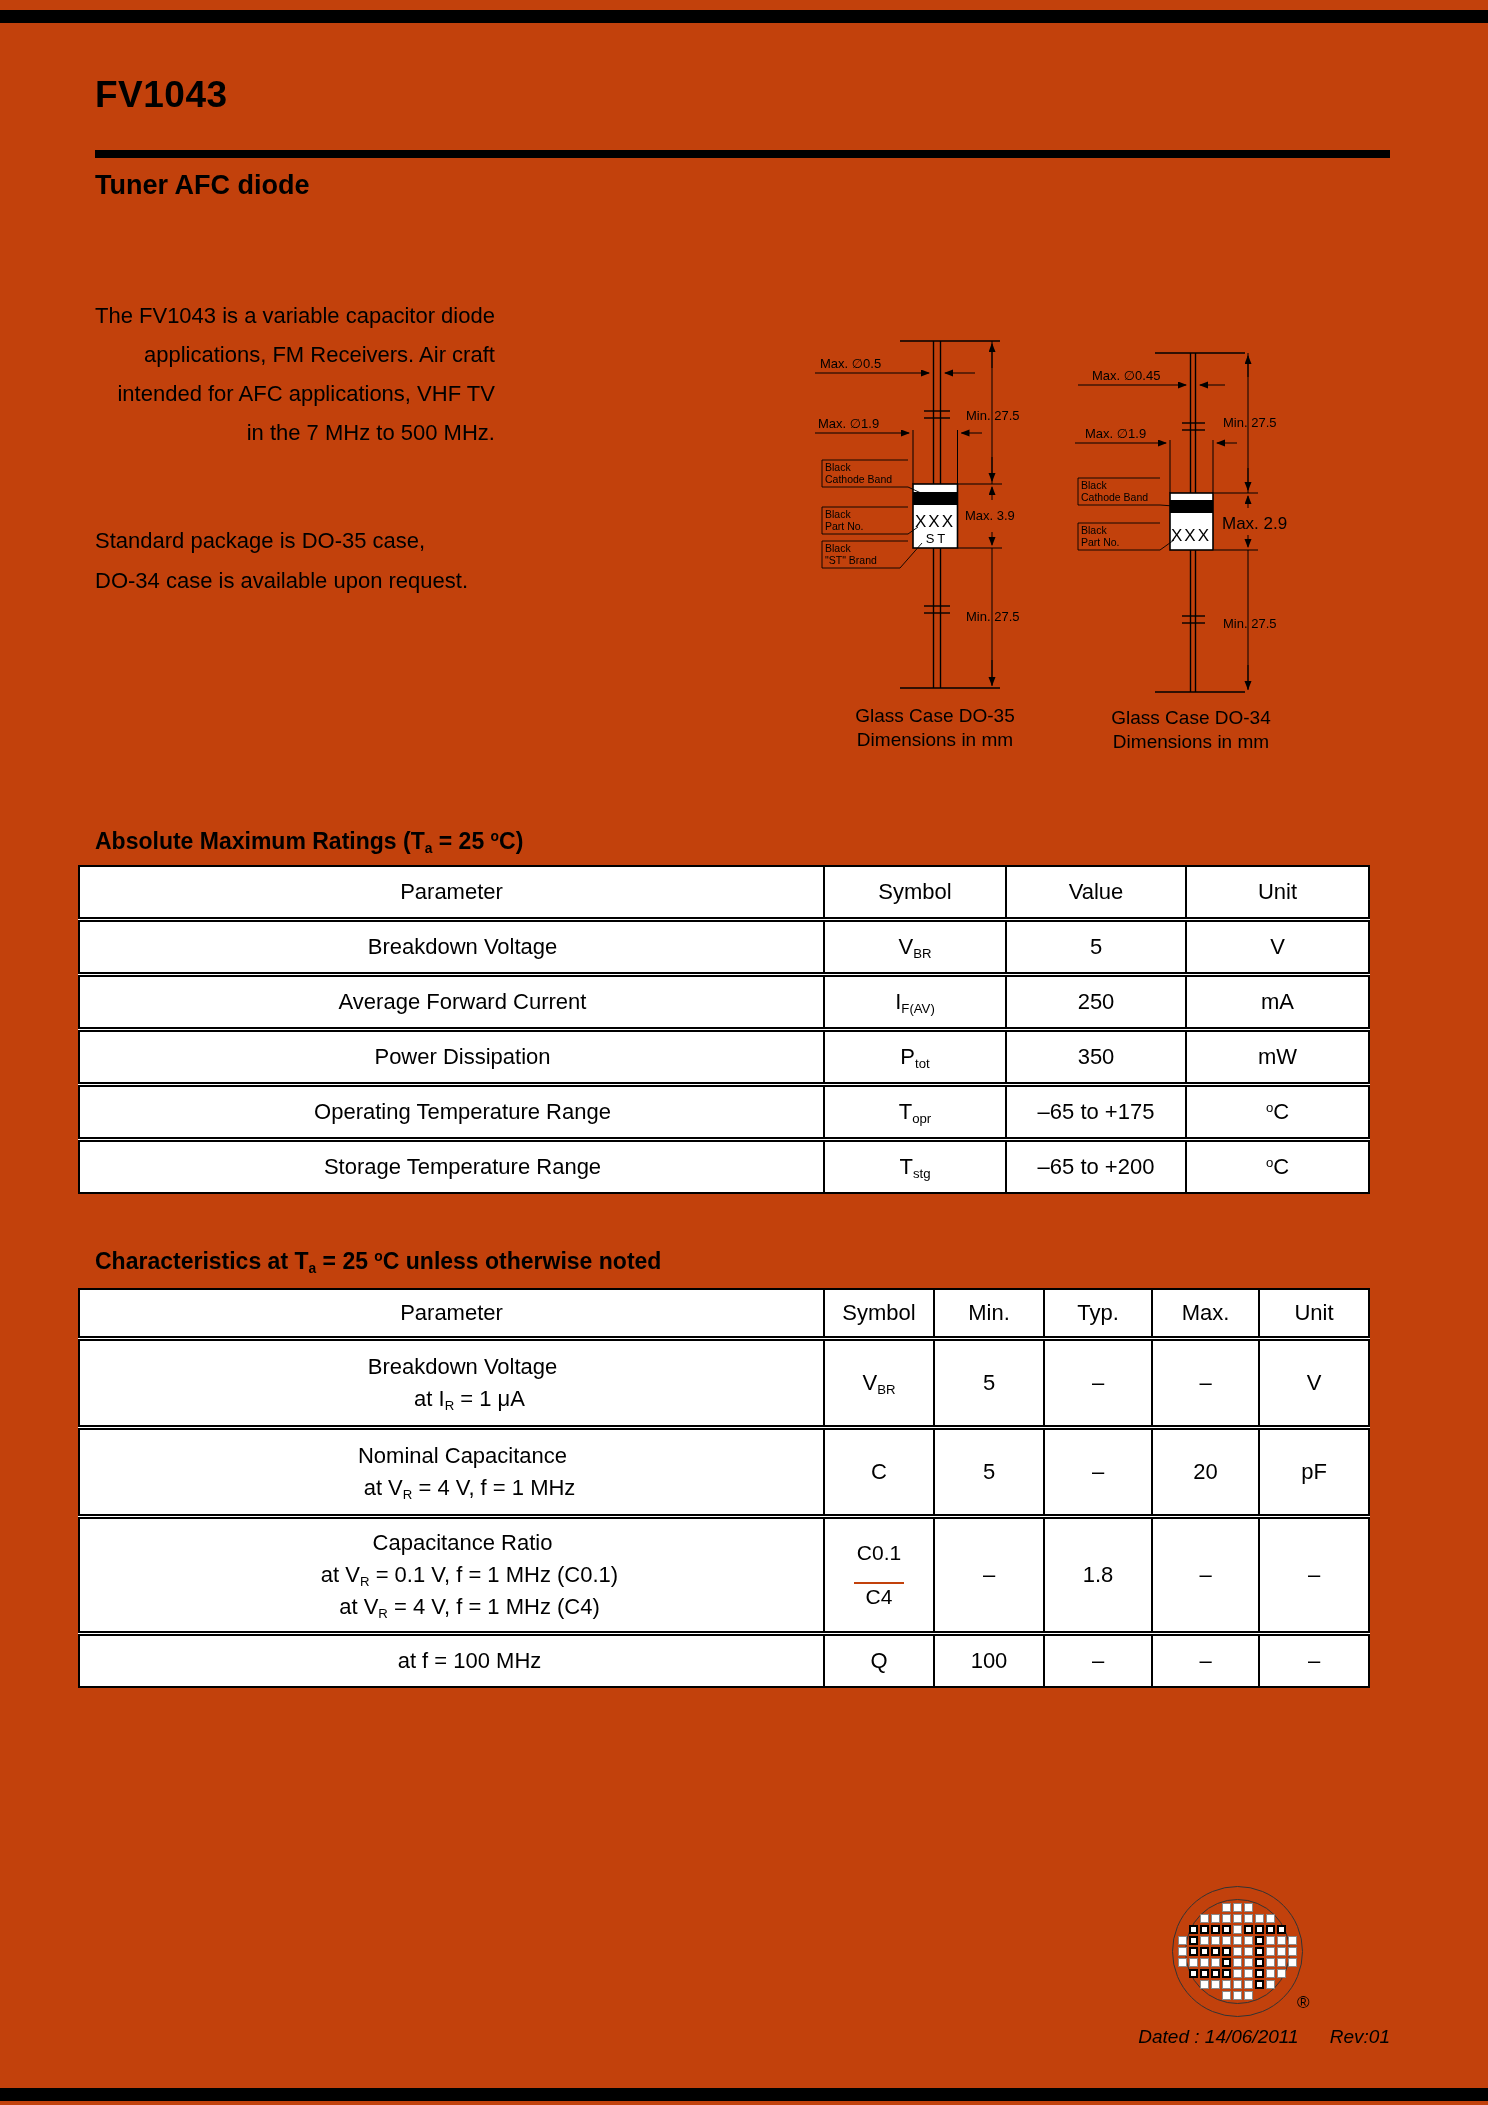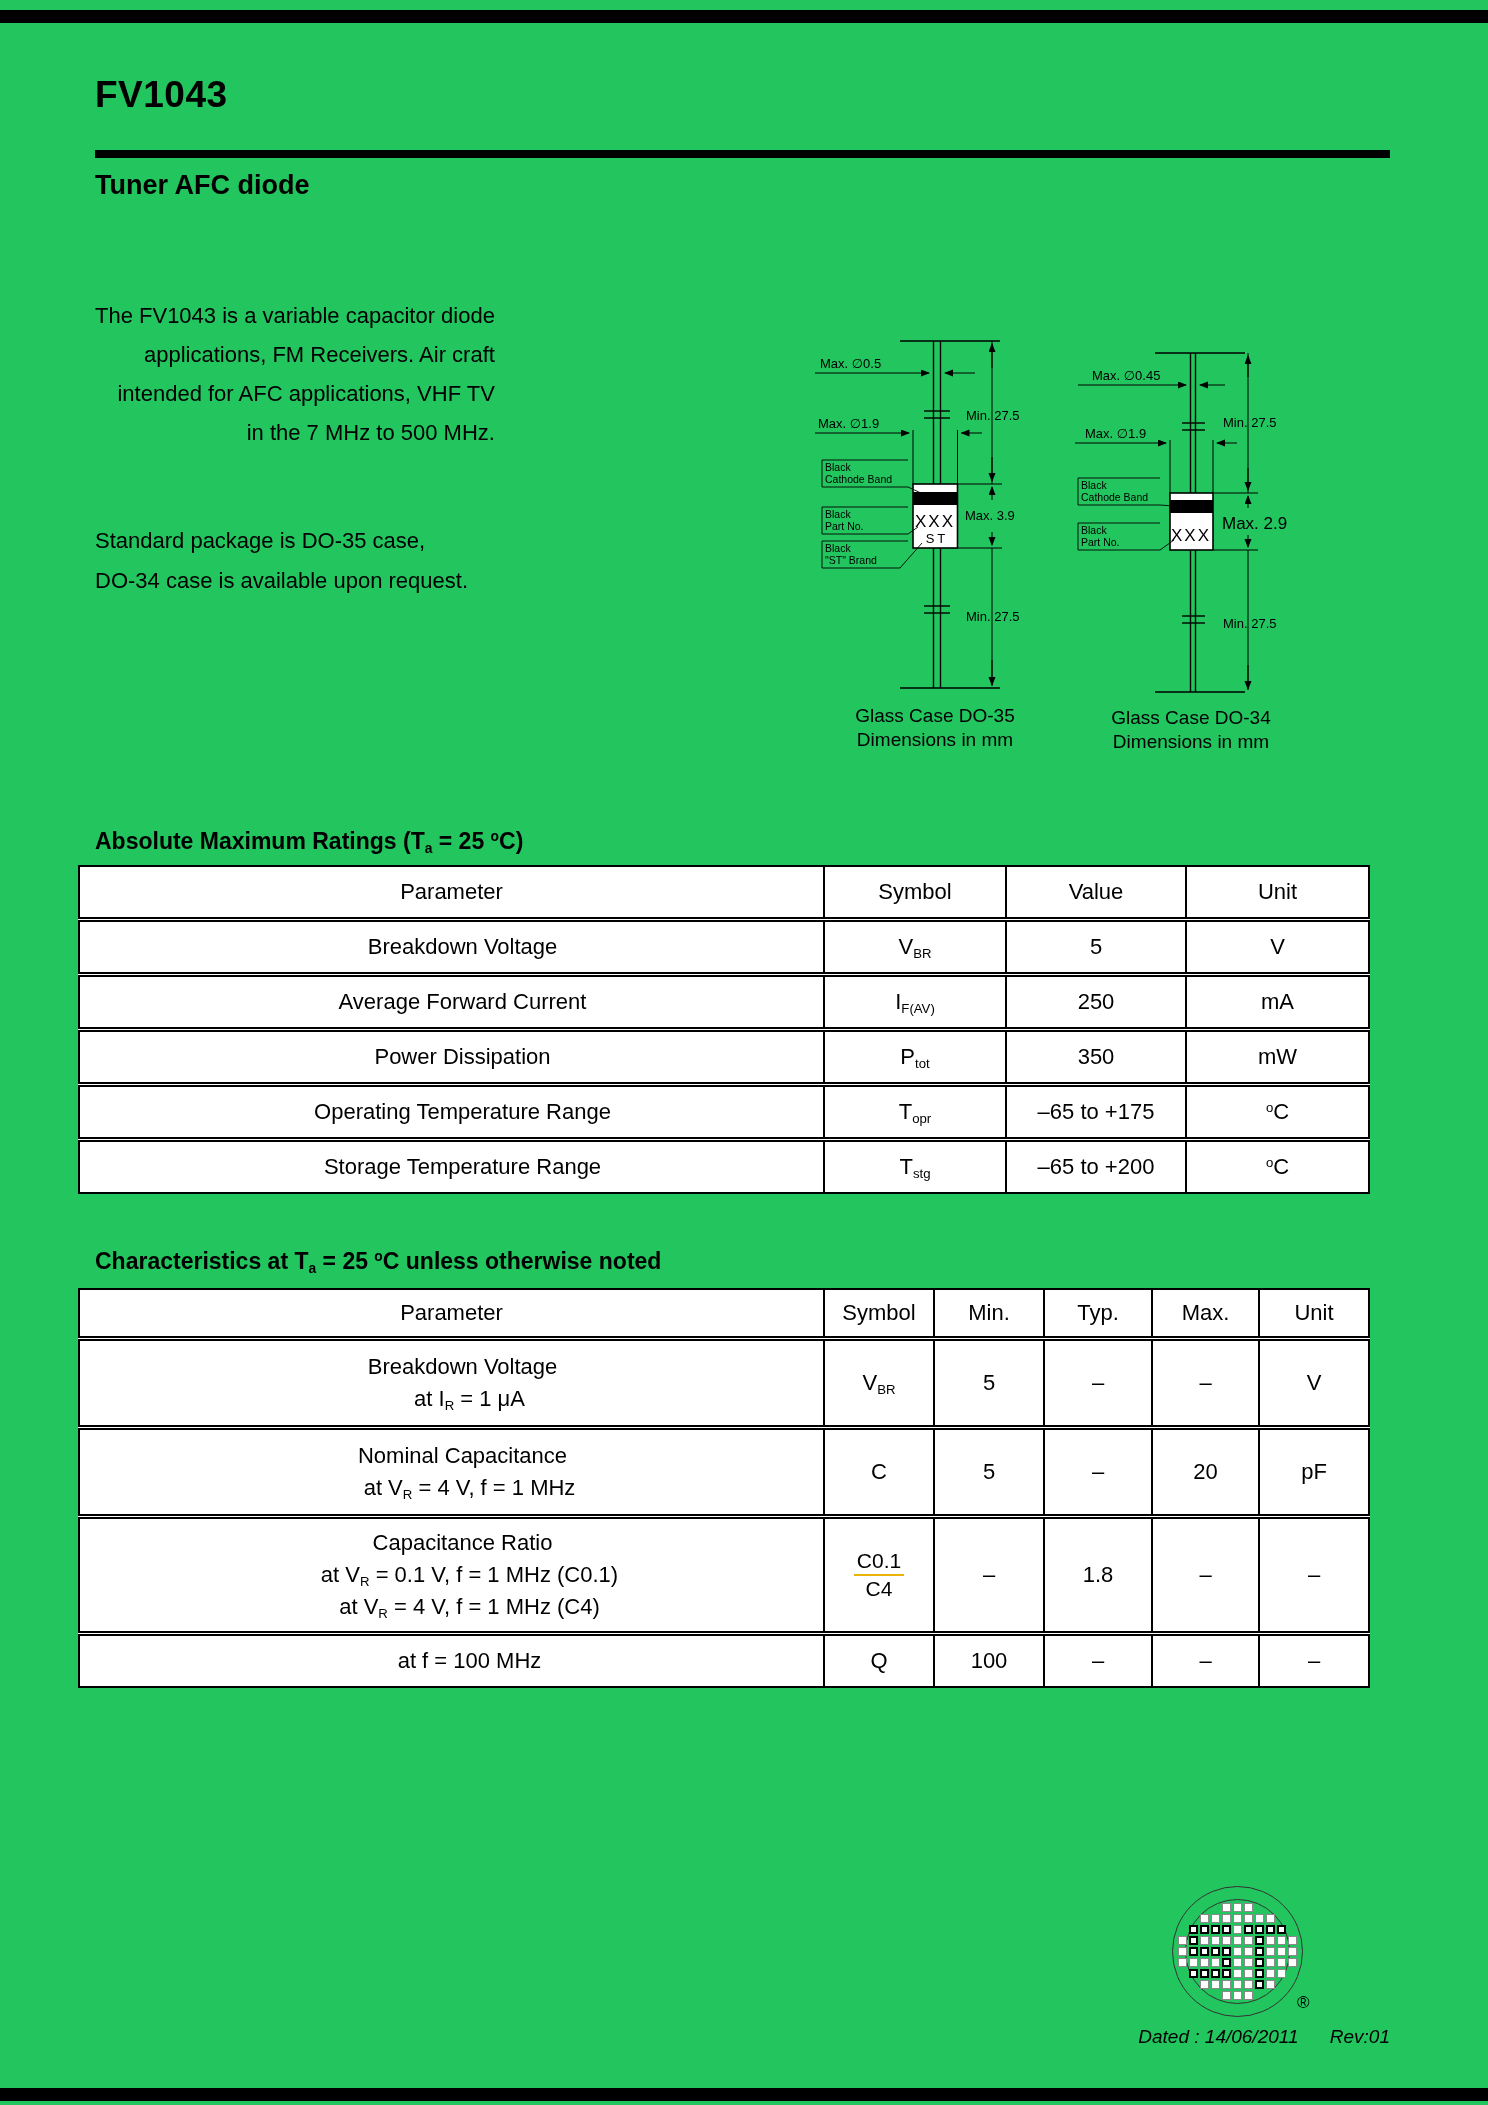--- a/index.html
+++ b/index.html
@@ -1,16 +1,16 @@
 <!DOCTYPE html>
 <html><head>
 <meta charset="utf-8">
 <style>
   html,body{margin:0;padding:0;background:#ffffff;}
-  .page{position:relative;width:1488px;height:2105px;background:#22c55e;
+  .page{position:relative;width:1488px;height:2105px;background:#c2410c;
         font-family:"Liberation Sans","DejaVu Sans",sans-serif;color:#000;overflow:hidden;}
   .bar{position:absolute;left:0;width:1488px;height:13px;background:#000;}
   .bar-top{top:10px;}
   .bar-bottom{top:2088px;}
 
   .title{position:absolute;left:95px;top:74px;font-size:37px;font-weight:bold;letter-spacing:0.5px;}
   .title-rule{position:absolute;left:95px;top:150px;width:1295px;height:8px;background:#000;}
   .subtitle{position:absolute;left:95px;top:170px;font-size:27px;font-weight:bold;}
 
   .desc{position:absolute;left:95px;top:296px;font-size:22px;line-height:39px;text-align:right;}
@@ -46,21 +46,21 @@
   .dtable tr:last-child td{border-bottom:2px solid #000;}
   .pcell{text-align:center;padding-left:22px !important;}
   .pline{line-height:1.45;}
   .pcond{padding-left:14px;}
   .t-amr td{height:50px;}
   .r-tall td{height:84px;}
   .r-taller td{height:112px;}
   .r-short td{height:50px;}
   .t-chars tr.hdr th{height:46px;}
   .frac{display:inline-block;vertical-align:middle;font-size:21px;line-height:1.15;}
-  .frac .num{display:block;border-bottom:2px solid #eab308;padding:0 3px 0;}
+  .frac .num{display:block;border-bottom:2px solid #c2410c;padding:0 3px 16px;}
   .frac .den{display:block;padding-top:1px;}
 
   .logo{position:absolute;left:1172px;top:1886px;width:132px;height:132px;}
   .logo .oc{position:absolute;left:0;top:0;width:129px;height:129px;border:1.5px solid #333;border-radius:50%;}
   .logo .ic{position:absolute;left:13px;top:13px;width:103px;height:103px;border:1.5px solid #333;border-radius:50%;}
   #logo-grid{position:absolute;left:6px;top:17px;width:121px;height:99px;}
   .sq{position:absolute;width:7px;height:7px;border:1px solid #8a8a8a;background:#fff;}
   .sq.bold{border:2.5px solid #000;width:5px;height:5px;}
   .regmark{position:absolute;left:1297px;top:1993px;font-size:17px;}
   .dated{position:absolute;left:990px;top:2026px;width:400px;text-align:right;

